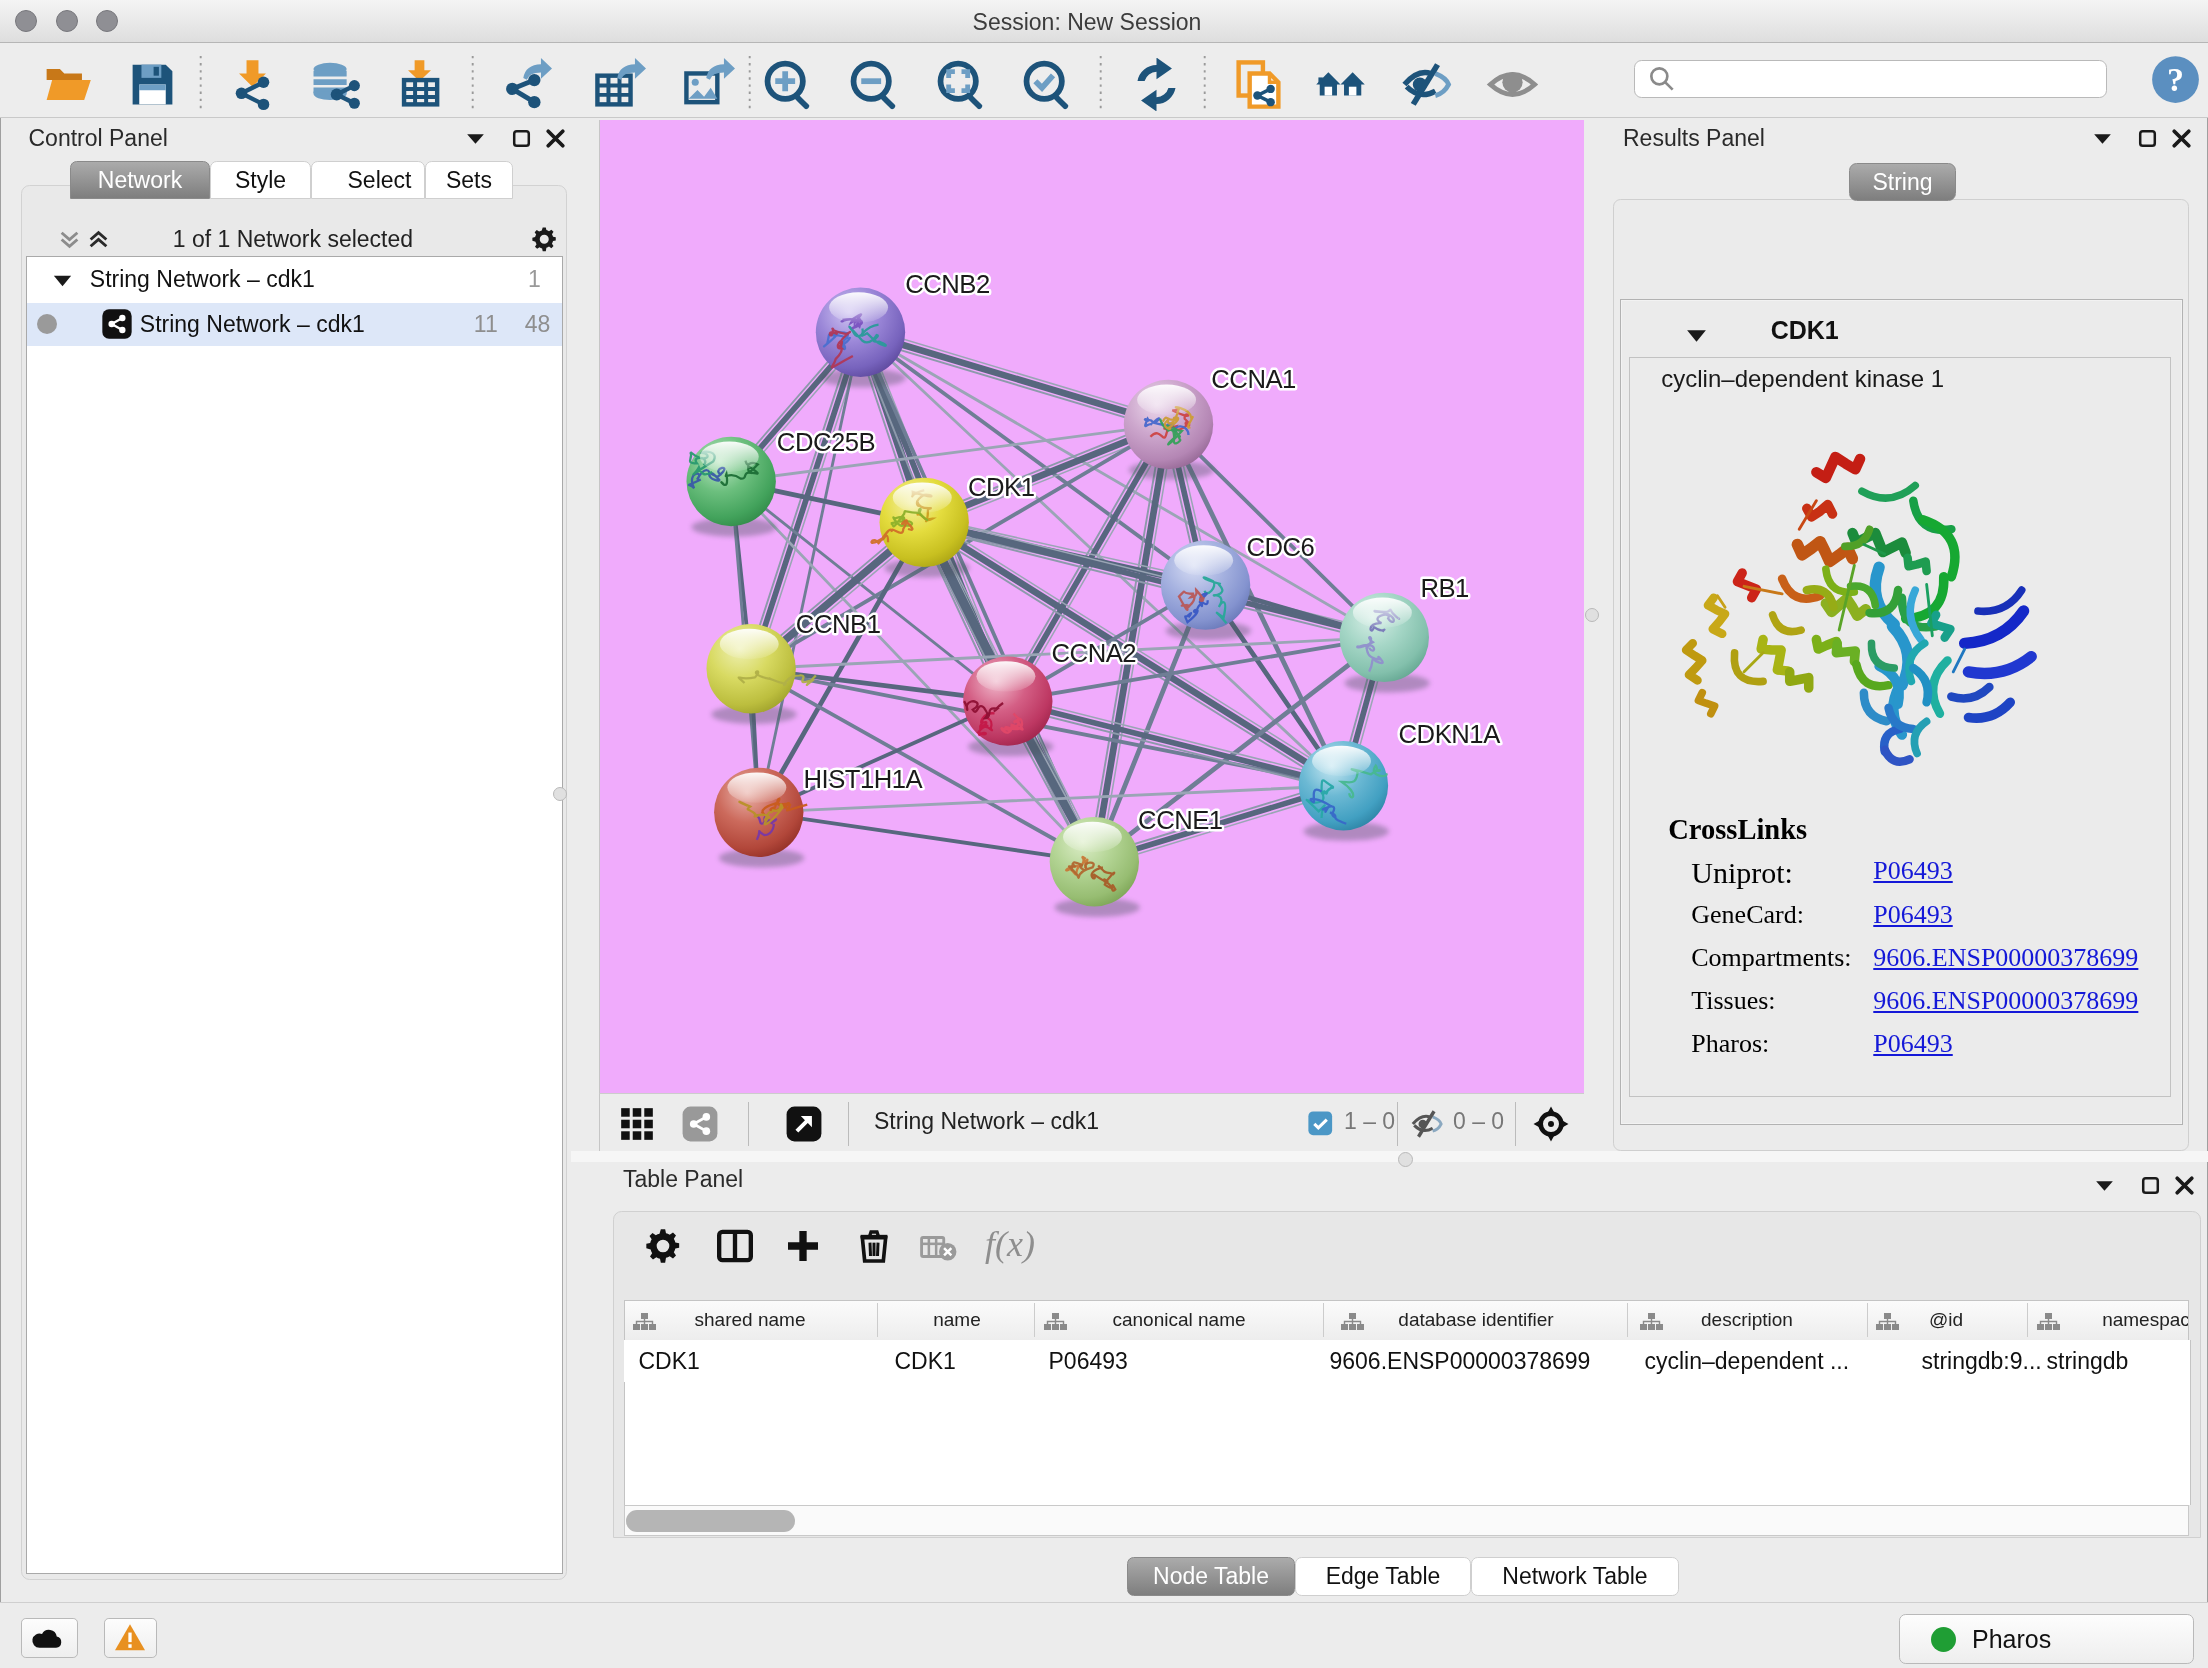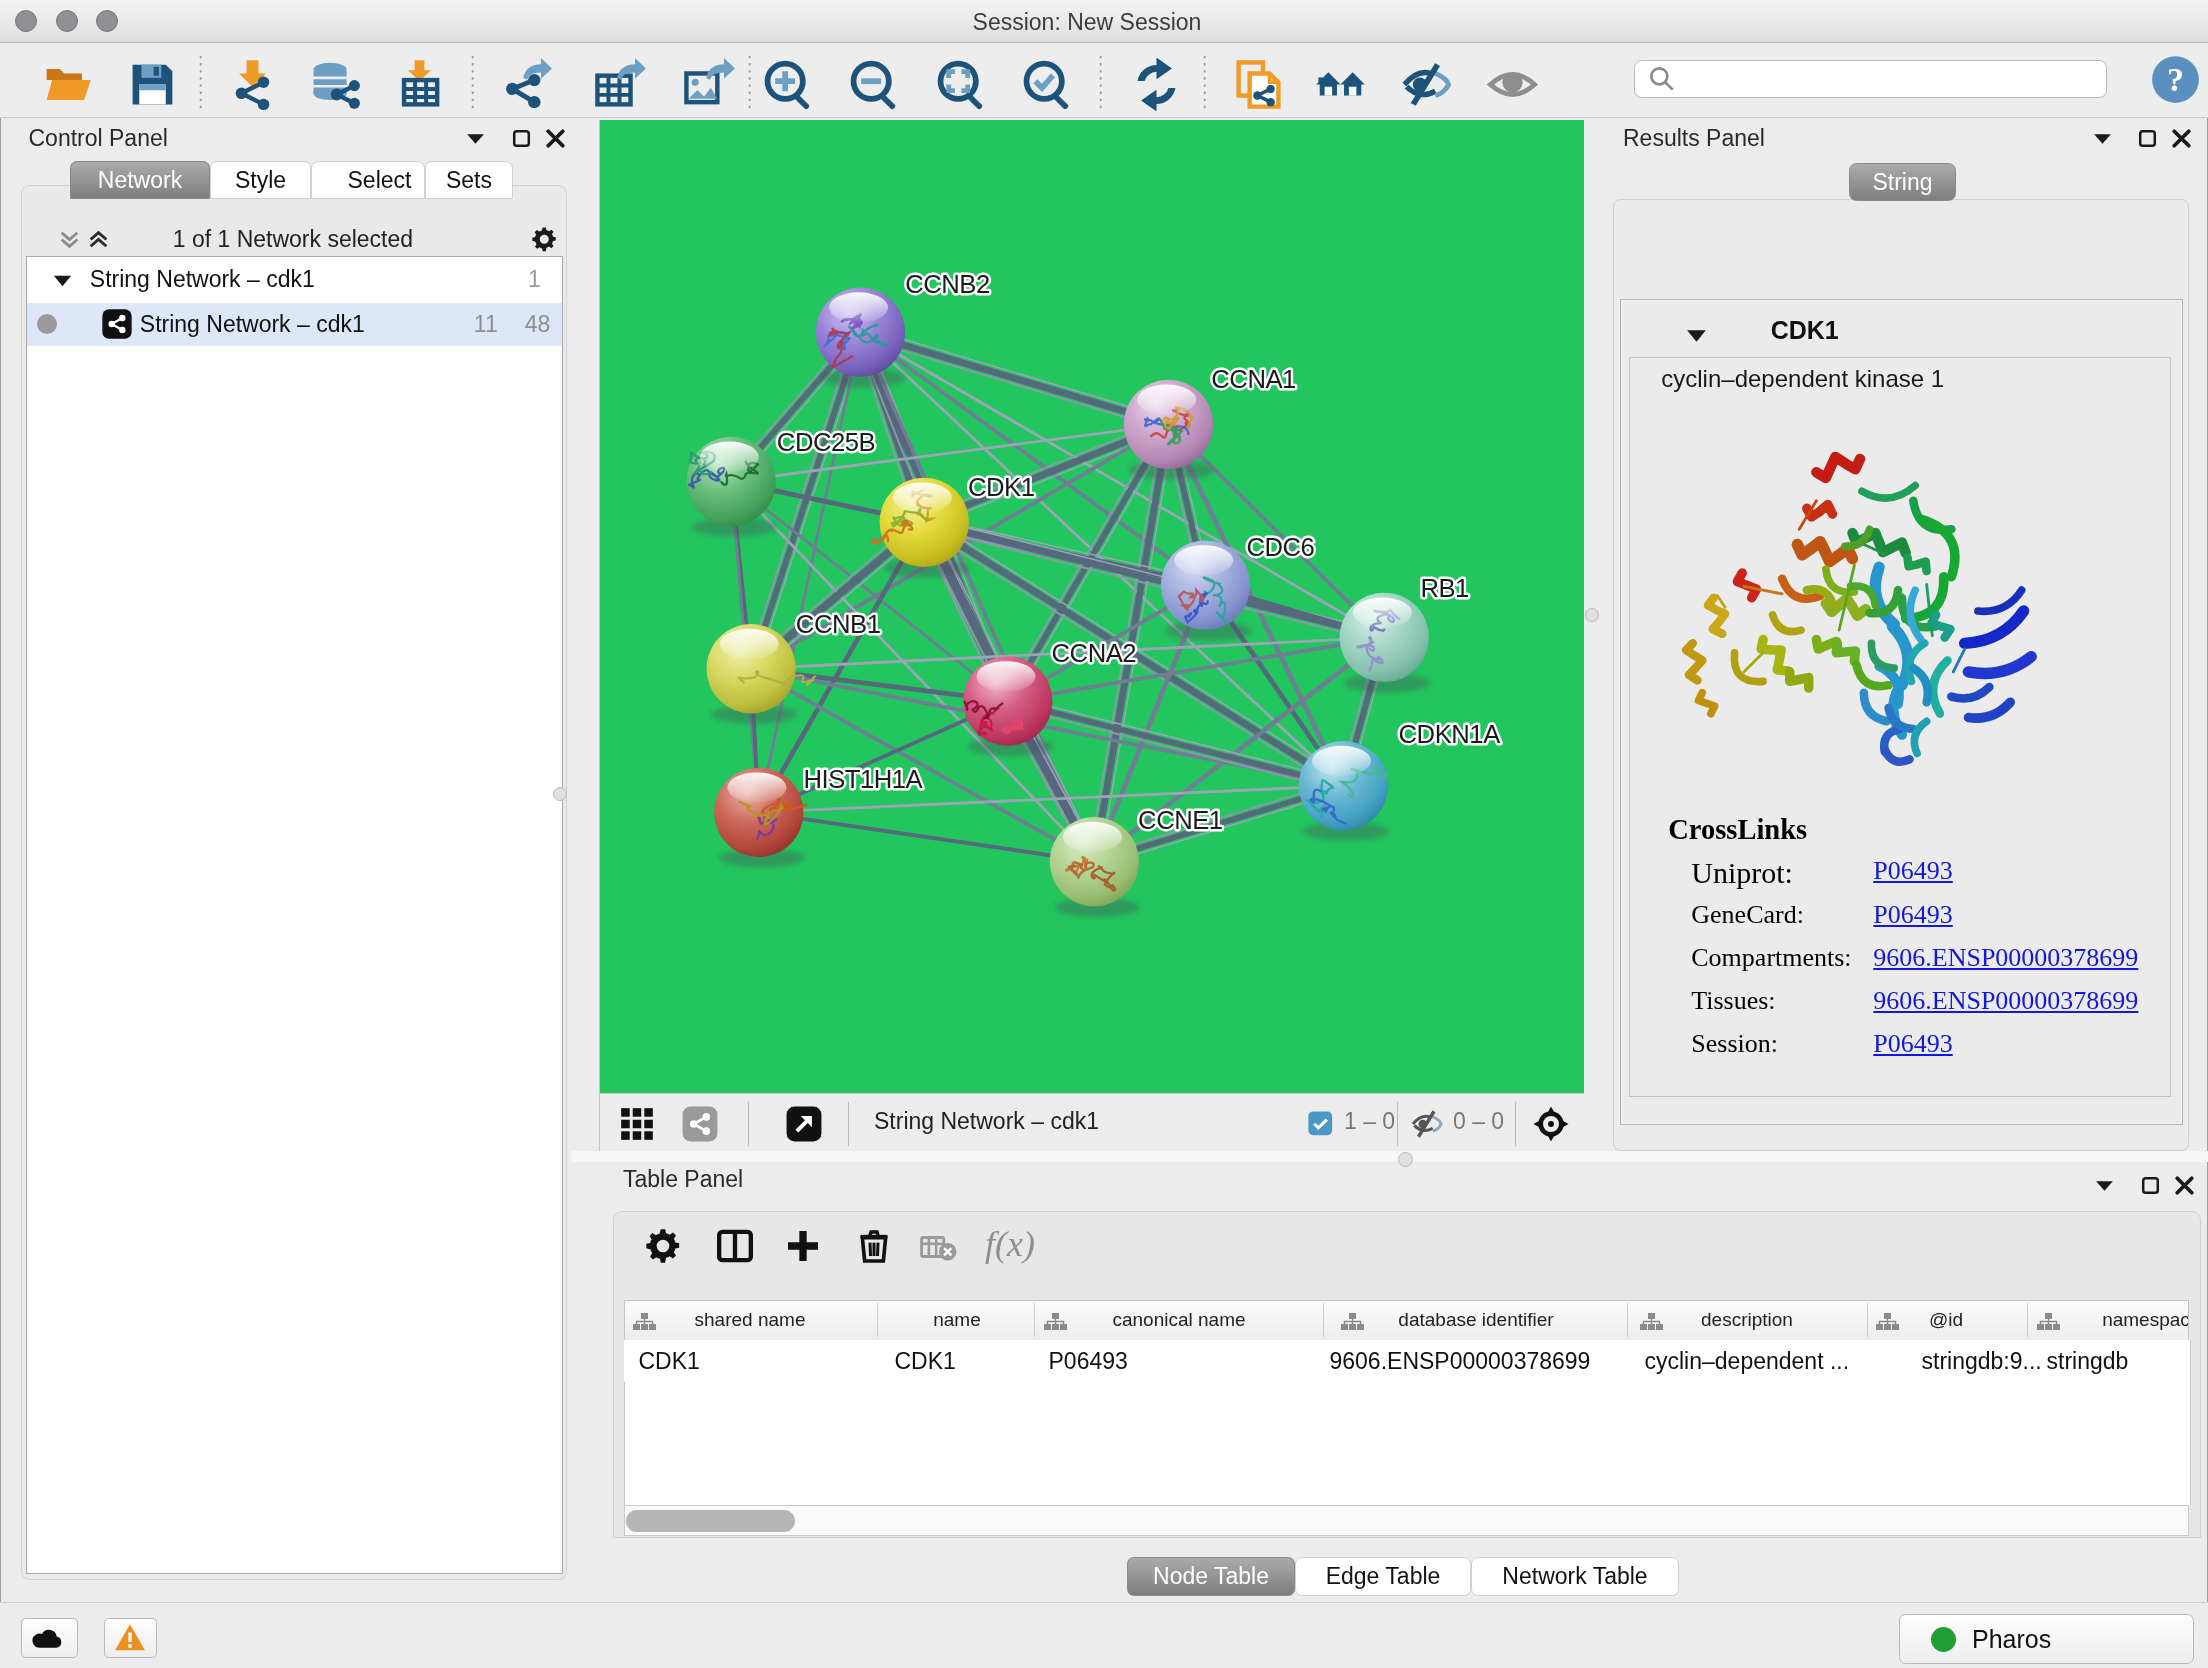--- a/index.html
+++ b/index.html
@@ -22,21 +22,21 @@
   .tab{position:absolute;height:38px;border:1px solid #cfcfcf;border-radius:6.7px 6.7px 0 0;
        background:#fff;color:#111;font-size:23px;text-align:center;box-sizing:border-box;z-index:5;}
   .tabsel{background:linear-gradient(#ababab,#7e7e7e);color:#fff;border-color:#8a8a8a;}
   
   #cpbody{left:21px;top:185px;width:544px;height:1393px;background:#e9e9e9;
      border:1px solid #d2d2d2;border-radius:8.6px;}
   #cphead{position:absolute;left:1.9px;top:34px;width:538px;height:38px;}
   #cplist{position:absolute;left:3.8px;top:70px;width:535px;height:1316px;background:#fff;
      border:1px solid #a9a9a9;}
   
-  #canvas{left:599px;top:120px;width:984px;height:973px;background:#22c55e;
+  #canvas{left:599px;top:120px;width:984px;height:973px;background:#f0abfc;
       border-left:1px solid #c6c6c6;}
   #nettools{left:599px;top:1093px;width:984px;height:58px;background:#ececec;
       border-top:1px solid #cccccc;border-left:1px solid #c6c6c6;}
   #splitstrip{left:571px;top:1151px;width:1638px;height:11.4px;background:#f6f6f6;}
   
   #rpbody{left:1613px;top:199px;width:574px;height:950px;background:#ebebeb;
      border:1px solid #cfcfcf;border-radius:7.6px;}
   .rframe{position:absolute;border:1px solid #b2b2b2;box-shadow:inset 0 0 0 1px #f2f2f2;}
   .btn{position:absolute;background:#fff;border:1px solid #c6c6c6;border-radius:6.7px;
      font-size:23px;color:#111;text-align:center;box-sizing:border-box;}
@@ -663,21 +663,21 @@
         </svg>
       <div class="serif" style="position:absolute;left:38px;top:456px;font-size:28.5px;font-weight:bold;color:#000;">CrossLinks</div>
       <div class="serif" style="position:absolute;left:61px;top:498px;font-size:30px;color:#000;">Uniprot:</div>
       <div class="serif link" style="position:absolute;left:243px;top:498px;font-size:26px;">P06493</div>
       <div class="serif" style="position:absolute;left:61px;top:542px;font-size:26px;color:#000;">GeneCard:</div>
       <div class="serif link" style="position:absolute;left:243px;top:542px;font-size:26px;">P06493</div>
       <div class="serif" style="position:absolute;left:61px;top:585px;font-size:26px;color:#000;">Compartments:</div>
       <div class="serif link" style="position:absolute;left:243px;top:585px;font-size:26px;">9606.ENSP00000378699</div>
       <div class="serif" style="position:absolute;left:61px;top:628px;font-size:26px;color:#000;">Tissues:</div>
       <div class="serif link" style="position:absolute;left:243px;top:628px;font-size:26px;">9606.ENSP00000378699</div>
-      <div class="serif" style="position:absolute;left:61px;top:671px;font-size:26px;color:#000;">Session:</div>
+      <div class="serif" style="position:absolute;left:61px;top:671px;font-size:26px;color:#000;">Pharos:</div>
       <div class="serif link" style="position:absolute;left:243px;top:671px;font-size:26px;">P06493</div>
     </div>
   </div>
 </div>
 
 <div class="abs ptitle" style="left:623px;top:1166px;">Table Panel</div>
 <svg class="abs" style="left:2092px;top:1173px" width="25" height="25" viewBox="0 0 24 24">
     <path d="M4 8 L20 8 L12 17 Z" fill="#1a1a1a"></path>
   </svg>
 <svg class="abs" style="left:2138px;top:1173px" width="25" height="25" viewBox="0 0 24 24">

